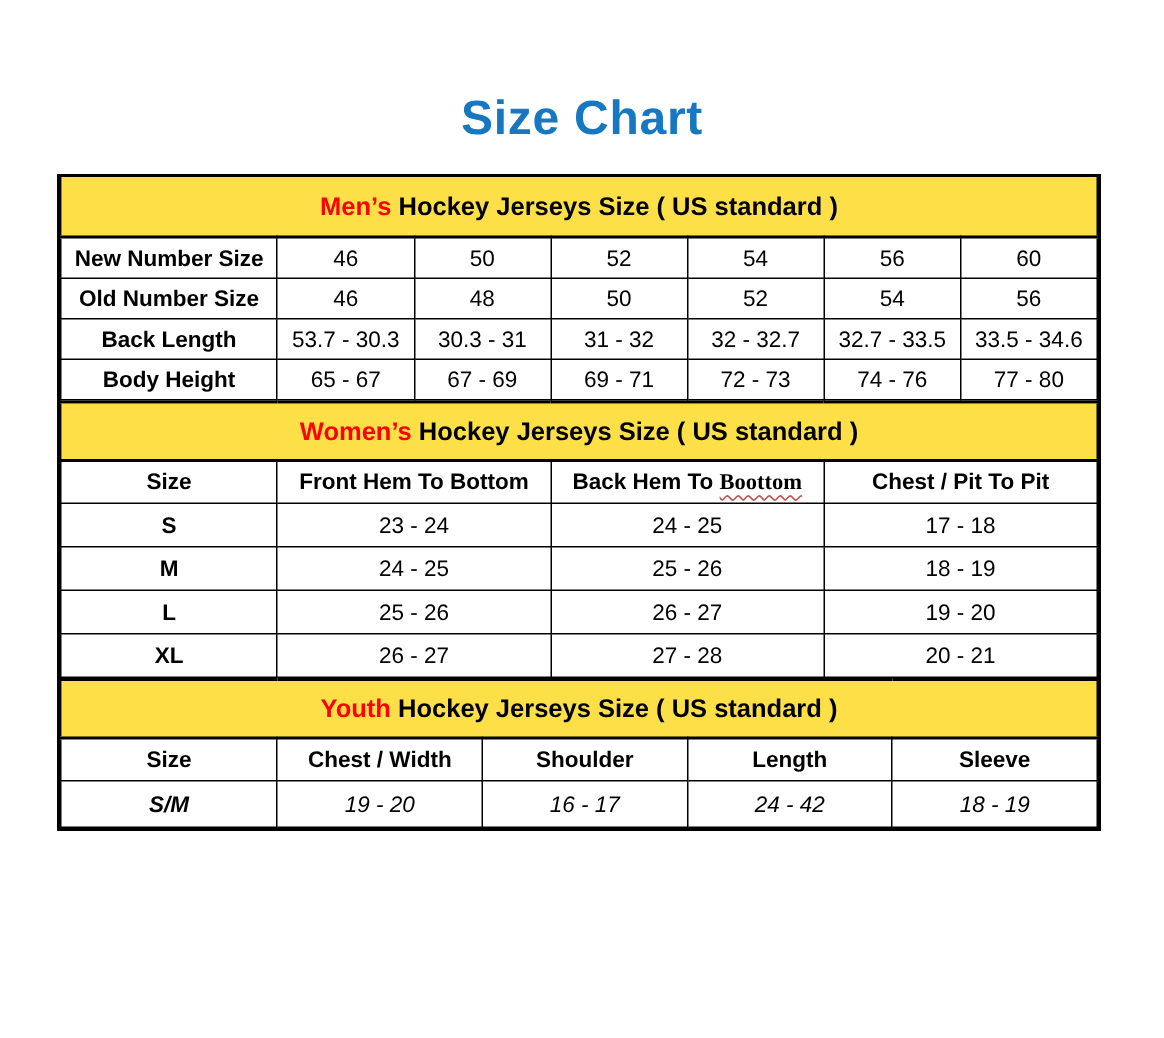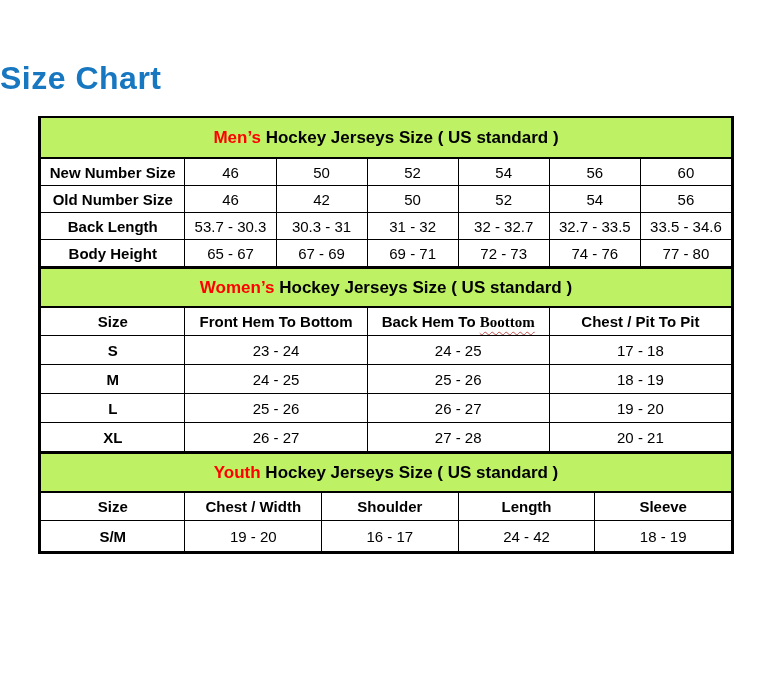--- a/index.html
+++ b/index.html
@@ -7,21 +7,21 @@
     padding: 0;
     background: #ffffff;
     width: 776px;
     height: 692px;
     font-family: "Liberation Sans", sans-serif;
     color: #000000;
     overflow: hidden;
   }
   .page-title {
     margin: 62px 0 0 0;
-    text-align: left;
+    text-align: center;
     color: #1777c0;
     font-size: 32px;
     font-weight: bold;
     line-height: 1;
     letter-spacing: 0.5px;
   }
   .chart-wrap {
     margin: 22px 0 0 38px;
     width: 696px;
     border: 2px solid #000000;
@@ -35,33 +35,33 @@
   .size-table th, .size-table td {
     border: 1px solid #000000;
     text-align: center;
     vertical-align: middle;
     padding: 0 2px;
     font-size: 15px;
     overflow: hidden;
     white-space: nowrap;
   }
   tr.band th {
-    background: #bef264;
+    background: #fde047;
     font-size: 17px;
     font-weight: bold;
     height: 37px;
     border-top: 2px solid #000000;
     border-bottom: 2px solid #000000;
   }
   table.size-table:first-child tr.band th { border-top-width: 0; height: 39px; }
   tr.band .hl { color: #ff0000; }
   tr.colhead th { height: 27px; font-weight: bold; }
   .mens  tbody td { height: 26px; }
   .womens tbody td { height: 28px; }
-  .youth tbody td { height: 30px; }
+  .youth tbody td { height: 30px; font-style: italic; }
   .womens tbody td.rowlabel, .youth tbody td.rowlabel { font-weight: bold; }
   .mens tbody td.rowlabel { font-weight: bold; }
   .typo {
     text-decoration-line: underline;
     text-decoration-style: wavy;
     text-decoration-color: #c0504d;
     text-decoration-thickness: 1px;
     text-underline-offset: 4px;
     font-family: Liberation Serif, serif;
   }
@@ -99,21 +99,21 @@
         <td>46</td>
         <td>50</td>
         <td>52</td>
         <td>54</td>
         <td>56</td>
         <td>60</td>
       </tr>
       <tr>
         <td class="rowlabel">Old Number Size</td>
         <td>46</td>
-        <td>42</td>
+        <td>48</td>
         <td>50</td>
         <td>52</td>
         <td>54</td>
         <td>56</td>
       </tr>
       <tr>
         <td class="rowlabel">Back Length</td>
         <td>53.7 - 30.3</td>
         <td>30.3 - 31</td>
         <td>31 - 32</td>

